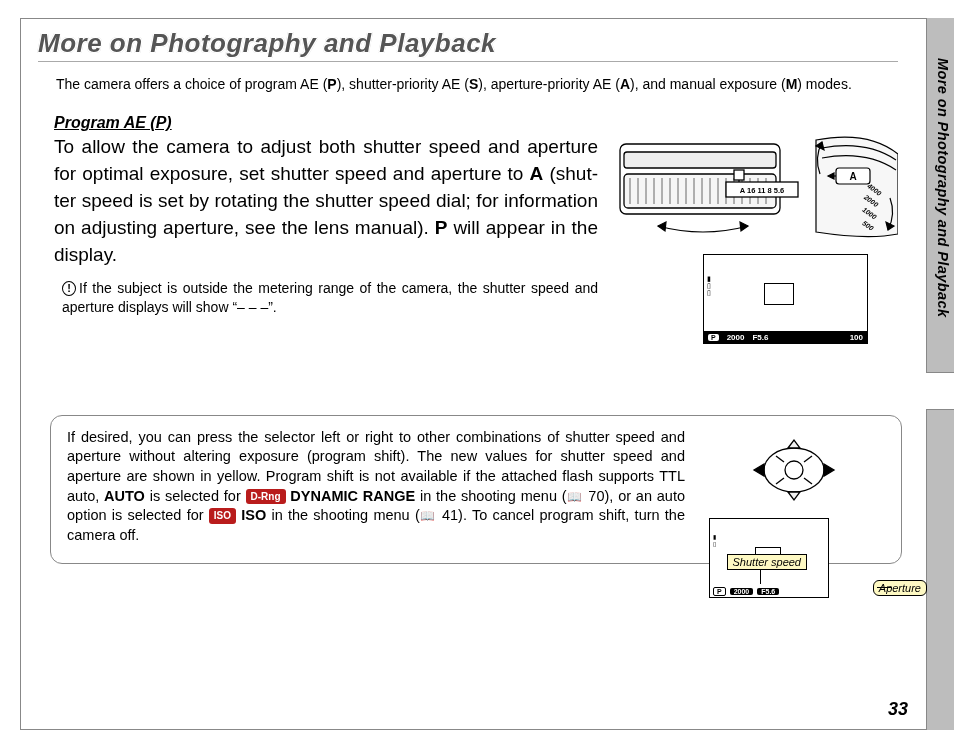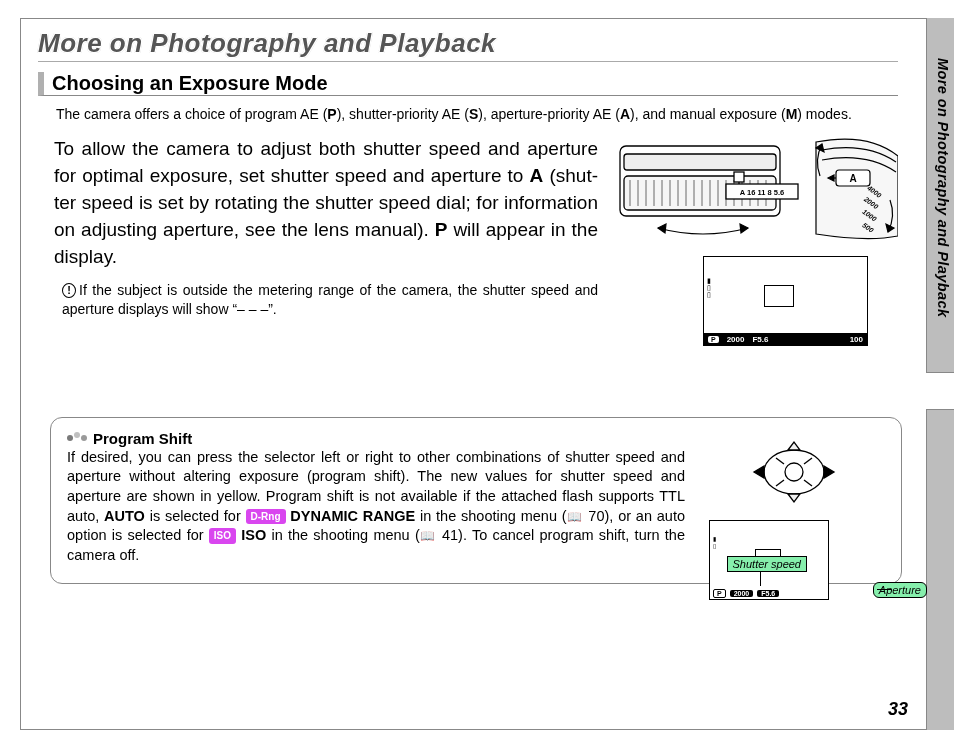--- a/index.html
+++ b/index.html
@@ -162,21 +162,21 @@
   .dots-icon span:nth-child(1){ background:#7a7a7a; }
   .dots-icon span:nth-child(2){ background:#c0c0c0; margin-top:-3px; }
   .callout-text {
     font-size: 14.5px;
     line-height: 1.35;
     text-align: justify;
     margin-right: 200px;
   }
   .inline-black {
     display: inline-block;
-    background: #d946ef; color: #fff;
+    background: #b91c1c; color: #fff;
     font-size: 10px;
     font-weight: 700;
     border-radius: 3px;
     padding: 1px 5px;
     vertical-align: 1px;
   }
   .inline-book {
     display: inline-block;
     font-size: 12px;
     vertical-align: 0;
@@ -203,21 +203,21 @@
   }
   .mini-lcd .bar2 {
     position: absolute; left:0; right:0; bottom:0; height:11px;
     display:flex; align-items:center; gap:4px; padding:0 3px;
   }
   .bar2 .pill { background:#000; color:#fff; font-size:7px; font-weight:900; border-radius:2px; padding:0 4px; }
   .bar2 .pchip { background:#fff; color:#000; border:1px solid #000; font-size:7px; font-weight:900; border-radius:2px; padding:0 3px; }
   .label-box {
     position: absolute;
     border: 1px solid #000;
-    background: #86efac;
+    background: #fef9c3;
     font-size: 11px;
     font-style: italic;
     padding: 1px 5px;
     white-space: nowrap;
   }
   .lbl-ss { right: 72px; bottom: 28px; }
   .lbl-ap { right: -48px; bottom: 2px; border-radius: 6px; }
   .line-ss {
     position: absolute;
     border-left: 1px solid #000;
@@ -277,26 +277,26 @@
 <div class="side-white-notch"></div>
 
 <div class="side-tab">
   <span class="vtext">More on Photography and Playback</span>
 </div>
 
 <div class="content">
 
   <div class="title">More on Photography and Playback</div>
 
-  <div class="section-heading">Choosing an Exposure Mode</div>
 
   <p class="intro">
     <span>The camera offers a choice of program AE (</span><b>P</b><span>), shutter-priority AE (</span><b>S</b><span>), aperture-priority AE (</span><b>A</b><span>), and manual exposure (</span><b>M</b><span>) modes.</span>
   </p>
 
+  <div class="subheading">Program AE (P)</div>
 
   <div class="two-col">
     <p class="body-text">
       <span>To allow the camera to adjust both shutter speed and aperture for optimal exposure, set shutter speed and aperture to </span><b>A</b><span> (shut­ter speed is set by rotating the shutter speed dial; for information on adjusting aperture, see the lens manual).  </span><b>P</b><span> will appear in the display.</span>
     </p>
     <p class="note">
       <span class="note-icon">!</span><span>If the subject is outside the metering range of the camera, the shutter speed and aperture displays will show “– – –”.</span>
     </p>
 
     <div class="lens-fig">
@@ -376,28 +376,20 @@
           <span>2000</span>
           <span>F5.6</span>
           <span class="spacer"></span>
           <span>100</span>
         </div>
       </div>
     </div>
   </div>
 
   <div class="callout">
-    <div class="callout-title">
-      <span class="dots-icon">
-          <span></span>
-          <span></span>
-          <span></span>
-        </span>
-      <span>Program Shift</span>
-    </div>
     <p class="callout-text">
       <span>If desired, you can press the selector left or right to other combinations of shutter speed and aperture without altering exposure (program shift).  The new values for shutter speed and aperture are shown in yellow.  Program shift is not available if the attached flash supports TTL auto, </span><b>AUTO</b><span> is selected for </span><span class="inline-black">D-Rng</span><b> DYNAMIC RANGE</b><span> in the shooting menu (</span><span class="inline-book">📖</span><span> 70), or an auto option is selected for </span><span class="inline-black">ISO</span><b> ISO</b><span> in the shoot­ing menu (</span><span class="inline-book">📖</span><span> 41).  To cancel program shift, turn the camera off.</span>
     </p>
 
     <div class="callout-fig">
       <svg class="selector-svg" viewBox="0 0 170 70">
         <g transform="translate(85,32)" stroke="#000" stroke-width="1.3" fill="#fff">
           <ellipse cx="0" cy="0" rx="30" ry="22"></ellipse>
           <circle cx="0" cy="0" r="9"></circle>
           <path d="M-30 -6 L-40 0 L-30 6 Z" fill="#000"></path>

